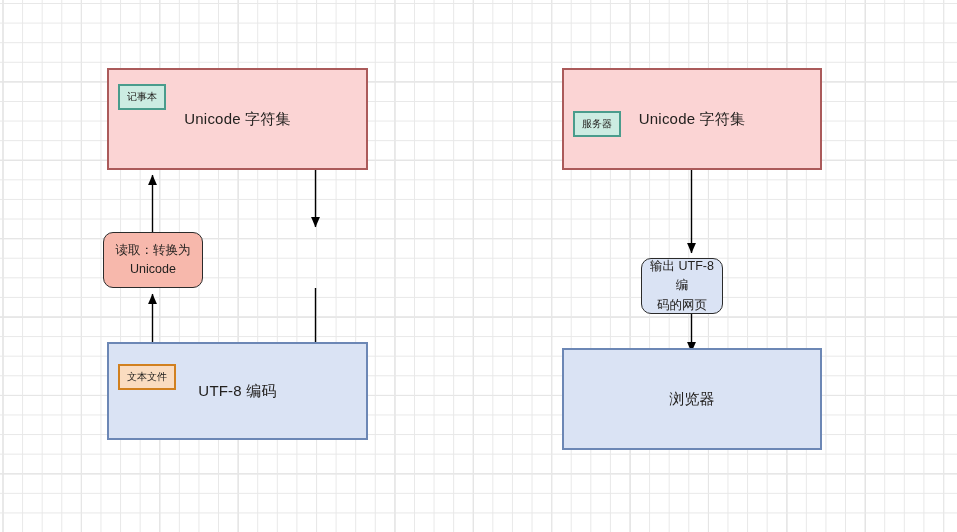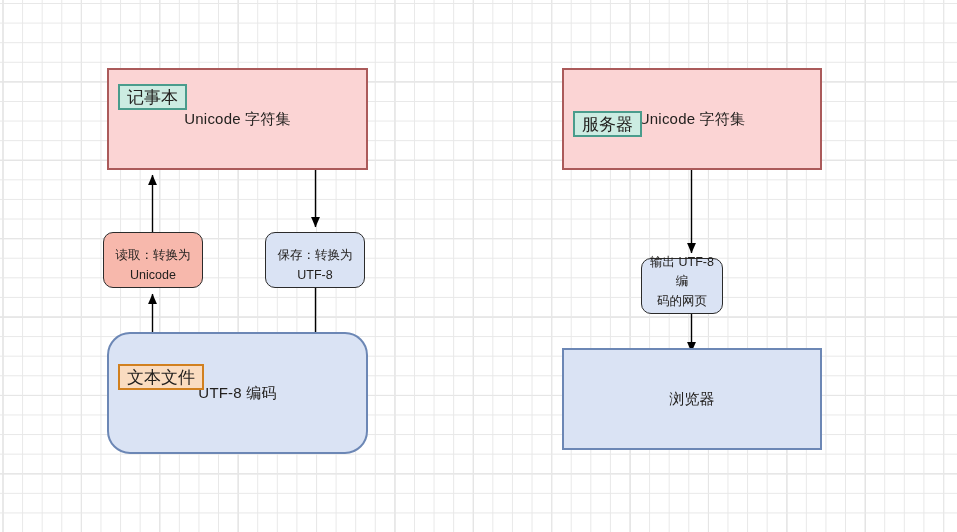--- a/index.html
+++ b/index.html
@@ -53,41 +53,41 @@
     pointer-events: none;
   }
 
   
   .tag {
     position: absolute;
     box-sizing: border-box;
     display: flex;
     align-items: center;
     justify-content: center;
-    font-size: 17px;
+    font-size: 10px;
     color: #23211f;
     white-space: nowrap;
     padding: 0 7px;
     height: 26px;
   }
   .tag-green {
     background: #ccece2;
     border: 2px solid #4a9c8c;
   }
   .tag-orange {
     background: #fadcc0;
     border: 2px solid #d1801f;
   }
 
   
   .edge-label {
     position: absolute;
     box-sizing: border-box;
     display: flex;
-    align-items: flex-end;
+    align-items: center;
     justify-content: center;
     text-align: center;
     border-radius: 10px;
     font-size: 12.5px;
     line-height: 1.55;
     color: #23211f;
     padding: 2px 4px;
   }
   .edge-label-red {
     background: #f7b8ac;
@@ -141,28 +141,22 @@
     <span>记事本</span>
   </div>
 
   <div class="edge-label edge-label-red" style="left:103px; top:232px; width:100px; height:56px;">
     <span>
       <span>读取：转换为</span><br>
       <span>Unicode</span>
     </span>
   </div>
 
-  <div class="edge-label edge-label-blue" style="left:265px; top:232px; width:100px; height:56px;">
-    <span>
-      <span>保存：转换为</span><br>
-      <span>UTF-8</span>
-    </span>
-  </div>
 
-  <div class="node node-blue" style="left:107px; top:332px; width:261px; height:122px;border-radius:23px;">
+  <div class="node node-blue" style="left:107px; top:342px; width:261px; height:98px;">
     <span class="node-title">UTF-8 编码</span>
   </div>
   <div class="tag tag-orange" style="left:118px; top:364px;">
     <span>文本文件</span>
   </div>
 
   <div class="node node-red" style="left:562px; top:68px; width:260px; height:102px;">
     <span class="node-title">Unicode 字符集</span>
   </div>
   <div class="tag tag-green" style="left:573px; top:84px;margin-top:27px;">

